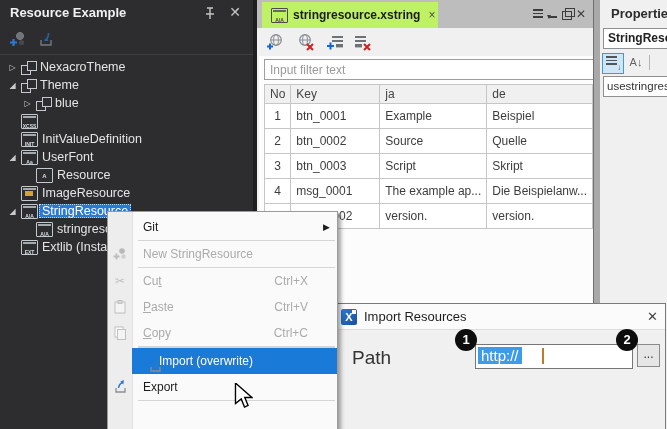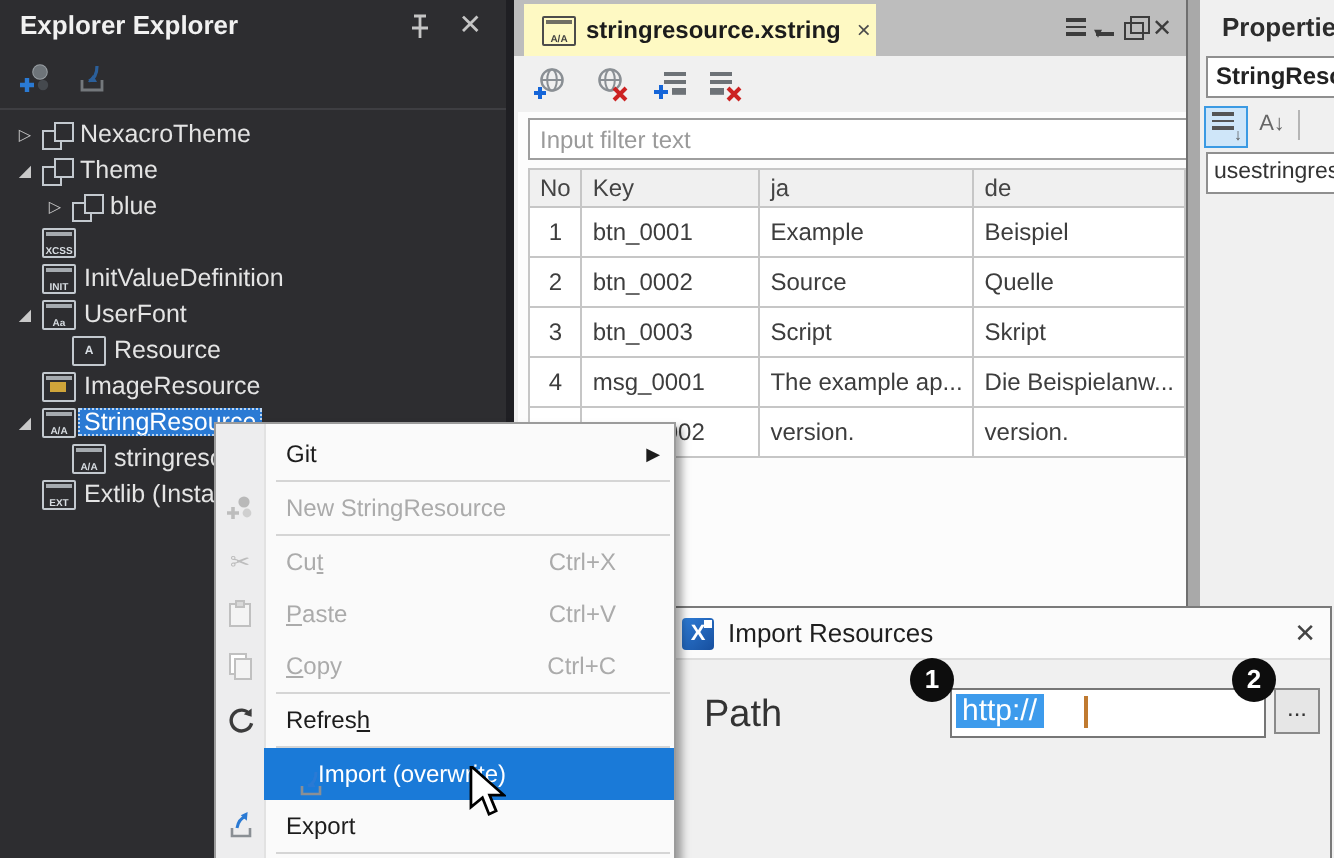--- a/index.html
+++ b/index.html
@@ -33,21 +33,21 @@
   .tico-theme b{position:absolute;left:0;top:4px;width:8px;height:8px;border:1px solid #c3c9cf;background:#2d2d30;}
   .tico-theme u{position:absolute;left:6px;top:0;width:8px;height:8px;border:1px solid #c3c9cf;background:#2d2d30;}
   .tico-img .pic{position:absolute;left:3px;top:4px;width:8px;height:5px;background:#cfa53a;}
   .tico.dark{border-color:#4c4c4c;}
   .tico.dark i{background:#4c4c4c;}
   .tico.dark .tcap{color:#3f3f3f;}
 
   
   .ed-panel{left:257px;top:0;width:336px;height:429px;background:#f0f0f0;}
   .ed-tabbar{left:0;top:0;width:336px;height:28px;background:#bdbdbd;}
-  .ed-tab{position:absolute;left:5px;top:2px;width:176px;height:26px;background:#fef9c3;
+  .ed-tab{position:absolute;left:5px;top:2px;width:176px;height:26px;background:#bef264;
           display:flex;align-items:center;padding:0 6px;box-sizing:border-box;}
   .ed-tab-label{font-size:12px;font-weight:bold;color:#1c1c1c;margin-left:5px;white-space:nowrap;}
   .ed-tab-close{margin-left:8px;font-size:12px;color:#4c4c4c;}
   .winbtn{position:absolute;top:8px;color:#3c3c3c;font-size:12px;line-height:12px;}
   .ic-min{width:9px;height:2px;background:#3c3c3c;top:16px;}
   .ic-restore{width:8px;height:7px;border:1px solid #3c3c3c;background:#bdbdbd;top:11px;}
   .ic-restore i{position:absolute;left:2px;top:-4px;width:8px;height:7px;border:1px solid #3c3c3c;}
   .ic-menu b{display:block;width:10px;height:1.6px;background:#3c3c3c;margin-bottom:2px;}
   .ic-menu span{position:absolute;right:-8px;top:2px;font-size:8px;color:#3c3c3c;}
 
@@ -113,21 +113,21 @@
          font-size:13px;font-weight:bold;text-align:center;line-height:22px;z-index:25;}
 
   .cursor{z-index:40;}
 </style>
 </head>
 <body>
 
 <div class="stage">
 
   <div class="abs re-panel">
-    <div class="abs re-title">Explorer Explorer</div>
+    <div class="abs re-title">Resource Example</div>
     <div class="abs re-pin">
       <svg width="14" height="15" viewBox="0 0 14 15">
           <g stroke="#c5c5c5" stroke-width="1.4" fill="none">
         <path d="M4 2 h6 M7 2 v6 M3 8 h8 M7 8 v5"></path>
           </g>
         </svg>
     </div>
     <div class="abs re-close">✕</div>
 
     <div class="abs re-toolbar">
@@ -420,29 +420,20 @@
         <svg width="14" height="14" viewBox="0 0 14 14">
           <rect x="2" y="1" width="8" height="10" fill="#fff" stroke="#c0c0c0"></rect>
           <rect x="4.5" y="3.5" width="8" height="10" fill="#f4f4f4" stroke="#c0c0c0"></rect>
         </svg>
       </span>
       <span><span></span><span class="u">C</span><span>opy</span></span>
       <span class="sc">Ctrl+C</span>
     </div>
     <div class="msep"></div>
 
-    <div class="mi">
-      <span class="mi-ic">
-        <svg width="15" height="15" viewBox="0 0 15 15">
-          <path d="M12 4.2 A5.2 5.2 0 1 0 12.8 8.6" fill="none" stroke="#3c3c3c" stroke-width="1.7"></path>
-          <path d="M12.8 1.2 L12.8 5.4 L8.9 4.1 Z" fill="#3c3c3c"></path>
-        </svg>
-      </span>
-      <span><span>Refres</span><span class="u">h</span><span></span></span>
-    </div>
     <div class="msep"></div>
 
     <div class="mi hl">
       <span class="mi-ic">
         <svg width="16" height="16" viewBox="0 0 16 16">
           <path d="M4 9 v4 h9 v-4" fill="none" stroke="#8a8f94" stroke-width="1.3"></path>
           <path d="M11 2 C11 5.5 9.5 8 7 8.8" fill="none" stroke="#2a7ad4" stroke-width="1.5"></path>
           <path d="M9.2 6.2 L6.6 9.6 L10.8 9.6 Z" fill="#2a7ad4"></path>
         </svg>
       </span>

